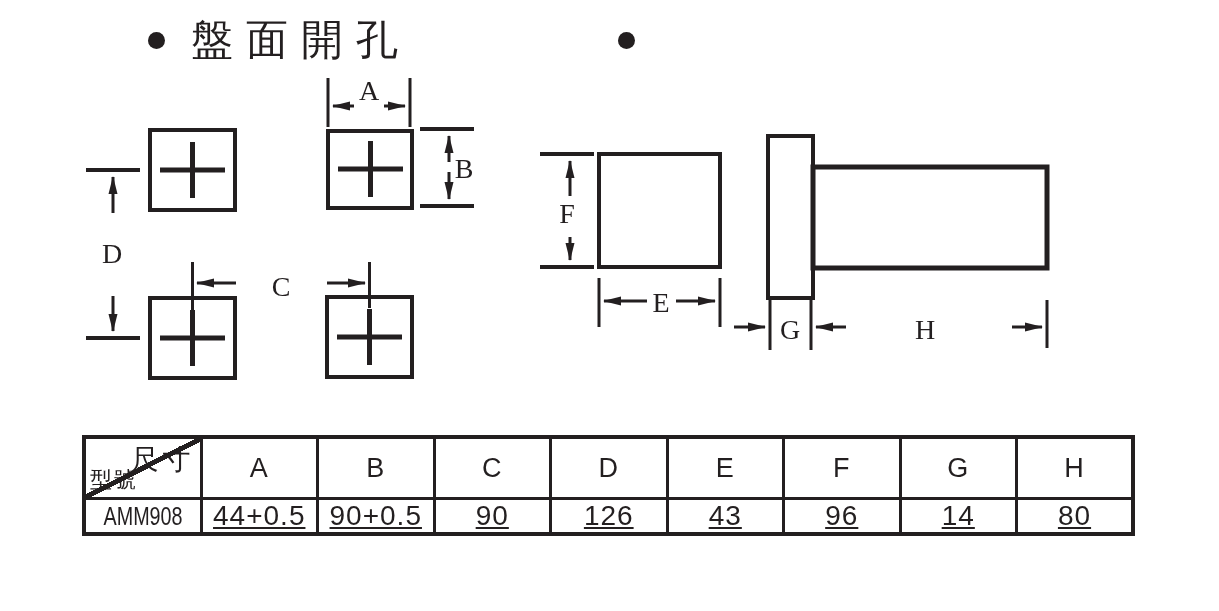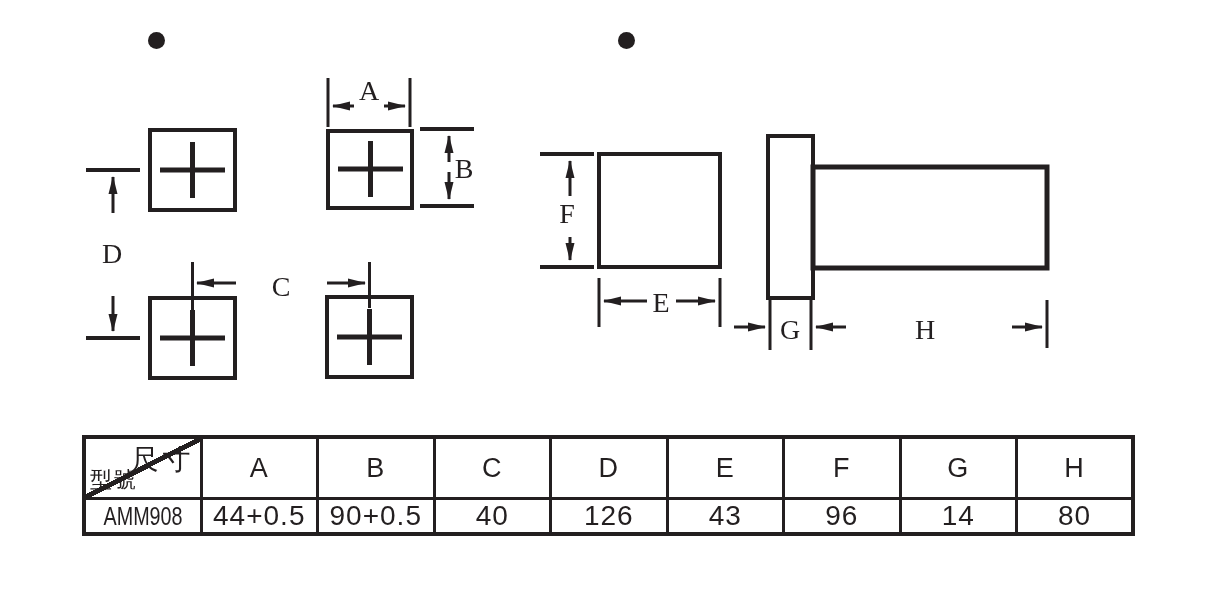--- a/index.html
+++ b/index.html
@@ -52,21 +52,21 @@
     background:#ffffff;
   }
   table.dim th, table.dim td{
     border:3px solid #231f20;
     text-align:center;vertical-align:middle;
     padding:0;
     font-family:"Liberation Sans", sans-serif;
     font-weight:normal;
   }
   tr.hdr{height:58px;}
-  tr.datarow{height:31px;}
+  tr.datarow{height:31px;text-decoration:underline;}
   .col-letter{font-size:27px;letter-spacing:1px;}
   .num{font-size:28px;letter-spacing:1px;white-space:nowrap;}
   .model{
     display:inline-block;
     font-size:26px;
     transform:scaleX(0.76);
     transform-origin:center;
     letter-spacing:0px;
     white-space:nowrap;
   }
@@ -92,20 +92,21 @@
     font-size:22px;letter-spacing:2px;
   }
 </style>
 </head>
 <body>
 
 <div class="stage">
 
   <div class="sec-title t-left">
     <span class="bullet"></span>
+    <span class="ttl">盤面開孔</span>
   </div>
   <div class="sec-title t-right">
     <span class="bullet"></span>
   </div>
 
   <svg class="draw" width="1219" height="611" viewBox="0 0 1219 611">
     <defs>
       <marker id="ah" markerUnits="userSpaceOnUse" markerWidth="20" markerHeight="14" refX="17" refY="7" orient="auto-start-reverse">
         <path d="M0,2.5 L18,7 L0,11.5 Z" fill="#231f20"></path>
       </marker>
@@ -227,21 +228,21 @@
         <th class="col-letter">D</th>
         <th class="col-letter">E</th>
         <th class="col-letter">F</th>
         <th class="col-letter">G</th>
         <th class="col-letter">H</th>
       </tr>
       <tr class="datarow">
         <td><span class="model">AMM908</span></td>
         <td class="num">44+0.5</td>
         <td class="num">90+0.5</td>
-        <td class="num">40</td>
+        <td class="num">90</td>
         <td class="num">126</td>
         <td class="num">43</td>
         <td class="num">96</td>
         <td class="num">14</td>
         <td class="num">80</td>
       </tr>
     </tbody>
   </table>
 
 </div>

